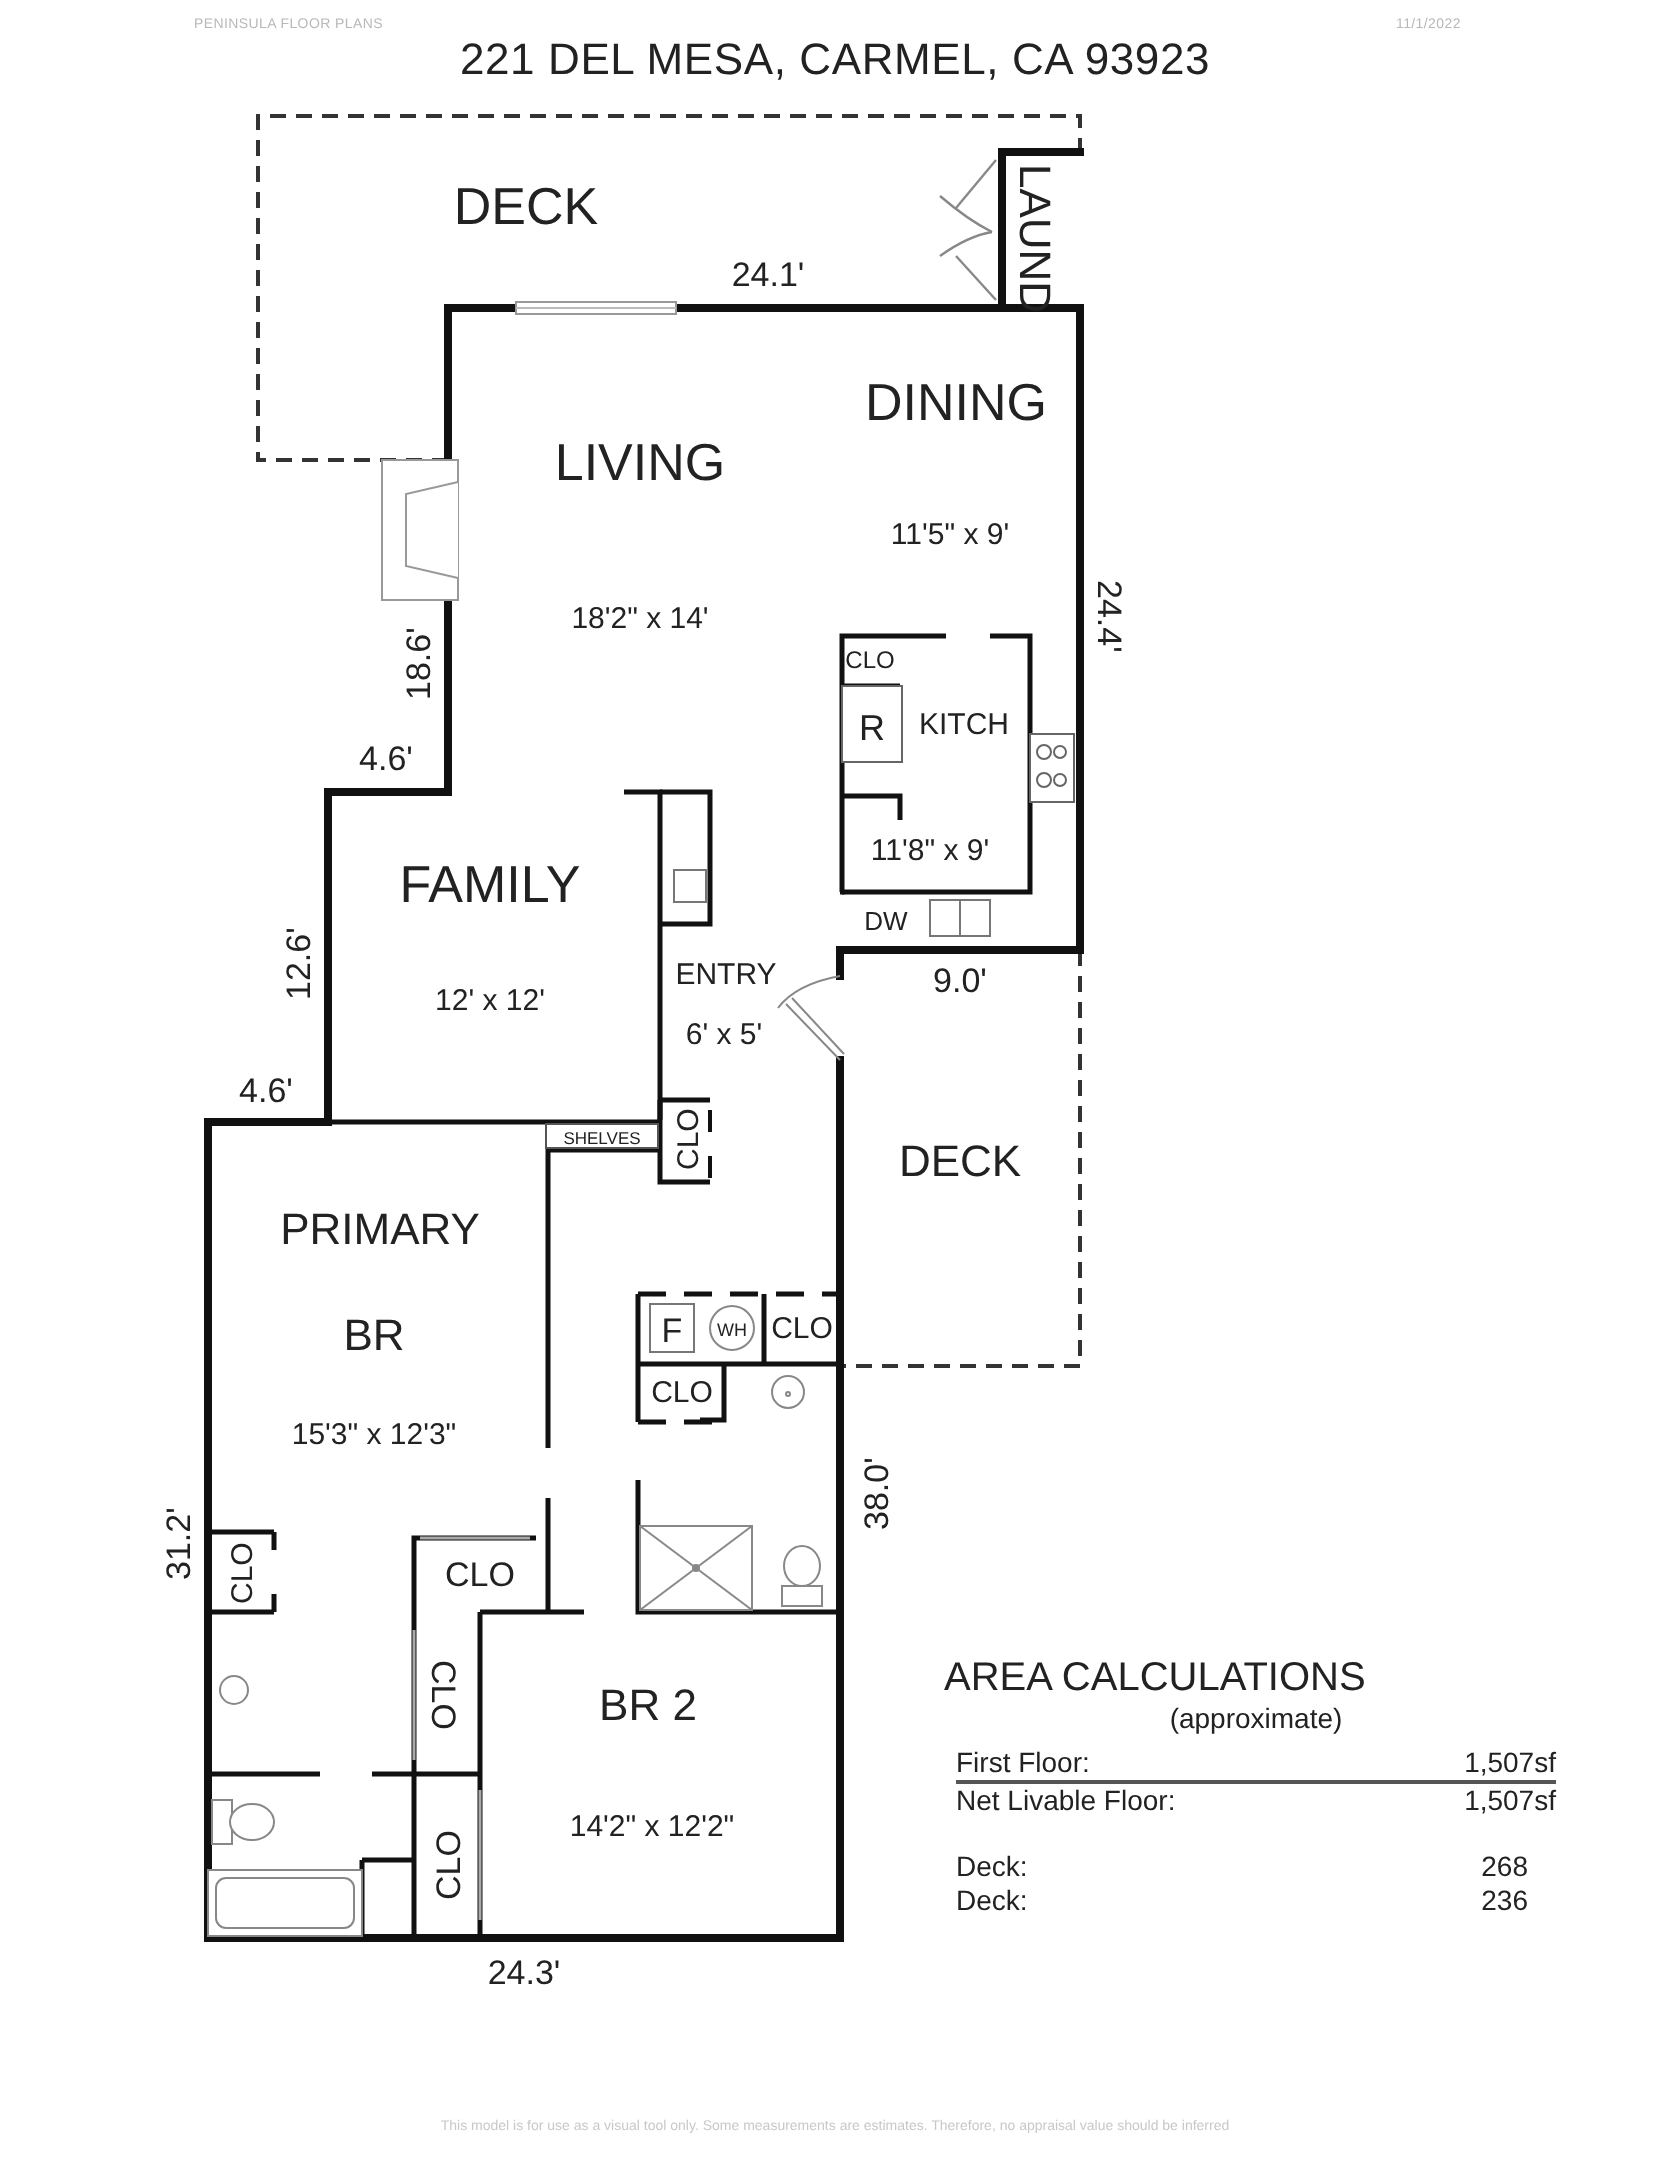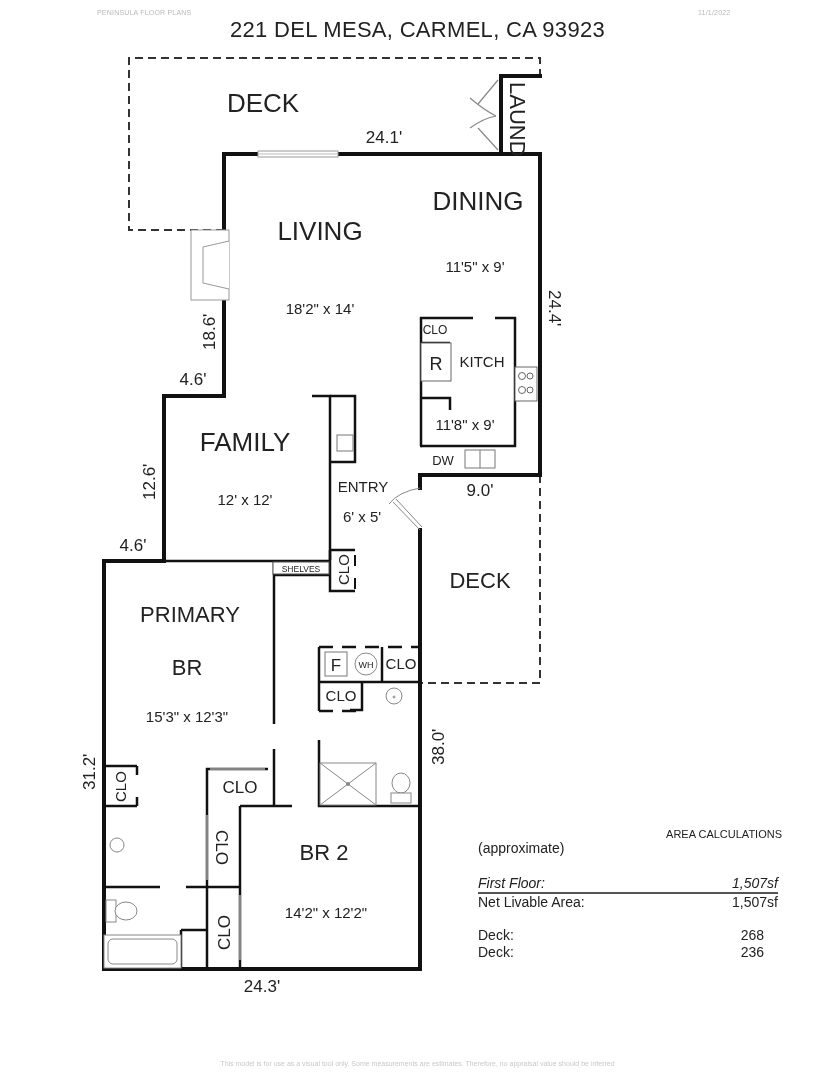--- a/index.html
+++ b/index.html
@@ -9,24 +9,24 @@
   #date { left:698px; }
   #title { position:absolute; top:17px; left:0; width:835px; text-align:center; font-size:22px; color:#222; letter-spacing:0.3px; }
   #plan { position:absolute; left:0; top:0; }
   #plan text { font-family:"Liberation Sans", sans-serif; fill:#222; }
   .room-lg { font-size:26px; }
   .room-md { font-size:22px; }
   .dim { font-size:15px; }
   .meas { font-size:17px; }
   .small { font-size:12px; }
   #area { position:absolute; left:478px; top:828px; width:300px; font-size:14px; color:#222; }
-  #area .h1 { text-align:right; font-size:11px; padding-left:0; margin-left:-6px; width:310px; }
-  #area .h2 { font-size:14px; margin-bottom:19px; }
+  #area .h1 { text-align:left; font-size:20px; padding-left:0; margin-left:-6px; width:310px; }
+  #area .h2 { text-align:center; font-size:14px; margin-bottom:6px; }
   #area .row { display:flex; justify-content:space-between; line-height:17px; }
-  #area .row.ff { border-bottom:2px solid #555;font-style:italic; }
+  #area .row.ff { border-bottom:2px solid #555; }
   #area .spacer { height:16px; }
   #area .row.deck .v { padding-right:14px;margin-left:42px; }
   #disclaimer { position:absolute; top:1060px; left:0; width:835px; text-align:center; font-size:7px; color:#c8c8c8; }
 </style>
 </head>
 <body>
 
 <div class="hdr-small" id="brand">PENINSULA FLOOR PLANS</div>
 <div class="hdr-small" id="date">11/1/2022</div>
 <div id="title">221 DEL MESA, CARMEL, CA 93923</div>
@@ -230,21 +230,21 @@
 </svg>
 
 <div id="area">
   <div class="h1">AREA CALCULATIONS</div>
   <div class="h2">(approximate)</div>
   <div class="row ff">
     <span>First Floor:</span>
     <span>1,507sf</span>
   </div>
   <div class="row">
-    <span>Net Livable Area:</span>
+    <span>Net Livable Floor:</span>
     <span>1,507sf</span>
   </div>
   <div class="spacer"></div>
   <div class="row deck">
     <span>Deck:</span>
     <span class="v">268</span>
   </div>
   <div class="row deck">
     <span>Deck:</span>
     <span class="v">236</span>

